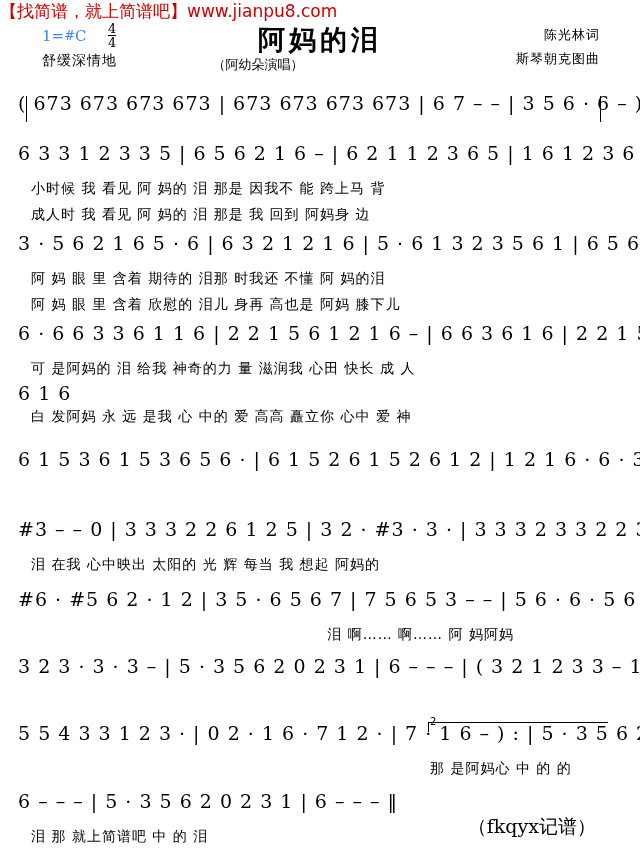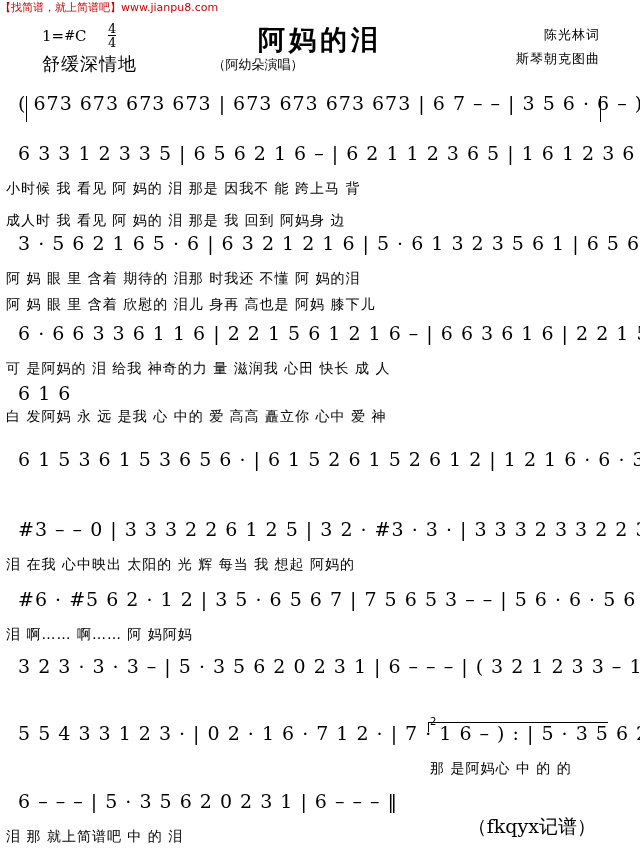--- a/index.html
+++ b/index.html
@@ -5,53 +5,53 @@
   html,body{margin:0;padding:0;}
   body{
     width:640px;height:866px;
     background:#ffffff;
     font-family:"DejaVu Sans","Liberation Sans",sans-serif;
     position:relative;
     overflow:hidden;
   }
   .banner{
     position:absolute;left:0;top:0;
-    font-size:11px;color:#cc0000;
+    font-size:17px;color:#cc0000;
     font-family:"DejaVu Sans","Liberation Sans",sans-serif;
     letter-spacing:0px;
     white-space:nowrap;
   }
   .title{
     position:absolute;top:22px;left:0;width:640px;
     text-align:center;
     font-size:27px;font-weight:bold;
     font-family:"DejaVu Sans","Liberation Sans",sans-serif;
     color:#000;
     letter-spacing:4px;
   }
   .subtitle{
     position:absolute;top:56px;left:0;width:516px;
     text-align:center;font-size:13px;color:#000;
   }
   .keysig{
     position:absolute;left:42px;top:27px;
-    font-size:15px;color:#000000;
+    font-size:15px;color:#3b82f6;
     font-family:"DejaVu Serif","Liberation Serif",serif;
   }
   .keysig .sharp{font-size:13px;vertical-align:1px;}
   .meter{
     position:absolute;left:108px;top:22px;
     font-size:13px;line-height:1.0;text-align:center;
     font-family:"DejaVu Serif","Liberation Serif",serif;
   }
   .meter .num{display:block;}
   .meter .den{display:block;border-top:1px solid #000;}
   .tempo{
     position:absolute;left:42px;top:52px;
-    font-size:18px;color:#000;letter-spacing:1px;
+    font-size:14px;color:#000;letter-spacing:1px;
   }
   .credit{
     position:absolute;right:40px;font-size:13px;color:#000;letter-spacing:1px;
   }
   .credit1{top:26px;}
   .credit2{top:50px;}
 
   
   .sys{position:absolute;left:0;width:514px;}
   .notes{
@@ -61,21 +61,21 @@
     font-size:19px;
     color:#000;
     white-space:nowrap;
     padding-left:18px;
   }
   .lyric{
     position:relative;
     font-size:14px;
     color:#000;
     white-space:nowrap;
-    padding-left:6px;
+    padding-left:31px;
     letter-spacing:0px;
     height:22px;
   }
   .footer{
     position:absolute;right:44px;bottom:26px;font-size:19px;color:#000;
     font-family:"DejaVu Serif","Liberation Serif",serif;
   }
 </style>
 </head>
 <body>
@@ -98,21 +98,21 @@
 
 <div class="sys" style="top:92px;">
   <div class="notes" style="letter-spacing:1px;">( 673 673 673 673  |  673 673 673 673  |  6 7 – –  |  3 5 6 · 6 – )</div>
 </div>
 <div style="position:absolute;left:26px;top:96px;width:1px;height:26px;background:#000;"></div>
 <div style="position:absolute;left:600px;top:96px;width:1px;height:26px;background:#000;"></div>
 
 <div class="sys" style="top:142px;">
   <div class="notes" style="letter-spacing:1px;">6 3 3  1 2 3 3 5  |  6 5 6  2 1 6  –  |  6 2 1  1 2 3 6 5  |  1 6 1 2 3 6 5 3 ·</div>
   <div class="lyric" style="letter-spacing:1px;">小时候 我 看见     阿 妈的 泪     那是 因我不 能  跨上马    背</div>
-  <div class="lyric" style="letter-spacing:1px;margin-top:10px;">成人时 我 看见     阿 妈的 泪     那是 我 回到  阿妈身    边</div>
+  <div class="lyric" style="letter-spacing:1px;margin-top:4px;">成人时 我 看见     阿 妈的 泪     那是 我 回到  阿妈身    边</div>
 </div>
 
 <div class="sys" style="top:232px;">
   <div class="notes" style="letter-spacing:1px;">3 · 5 6 2 1 6 5 · 6  |  6 3 2 1 2 1 6  |  5 · 6 1 3 2 3 5 6 1  |  6 5 6 2 1 6  –</div>
   <div class="lyric" style="letter-spacing:1px;">阿 妈  眼  里 含着 期待的 泪那    时我还  不懂  阿    妈的泪</div>
   <div class="lyric" style="letter-spacing:1px;margin-top:4px;">阿 妈  眼  里 含着 欣慰的 泪儿    身再  高也是  阿妈 膝下儿</div>
 </div>
 
 <div class="sys" style="top:322px;">
   <div class="notes" style="letter-spacing:1px;">6 · 6 6 3 3 6 1 1 6  |  2 2 1 5 6 1 2 1 6 –  |  6 6 3 6 1 6  |  2 2 1 5 6 5 2 5 3 –</div>
@@ -125,21 +125,21 @@
   <div class="notes" style="letter-spacing:1px;">6 1 5 3  6 1 5 3  6 5 6 ·  |  6 1 5 2  6 1 5 2  6 1 2  |  1 2 1 6 · 6 · 3 3 3 2 3 6 3 2</div>
 </div>
 
 <div class="sys" style="top:518px;">
   <div class="notes" style="letter-spacing:1px;">#3 – – 0  |  3 3 3 2 2 6 1 2 5  |  3 2 · #3 · 3 ·  |  3 3 3 2 3 3 2 2 3 1 2 3</div>
   <div class="lyric" style="letter-spacing:1px;">泪          在我 心中映出 太阳的  光  辉       每当 我 想起  阿妈的</div>
 </div>
 
 <div class="sys" style="top:588px;">
   <div class="notes" style="letter-spacing:1px;">#6 · #5 6 2 · 1 2  |  3 5 · 6 5 6 7  |  7 5 6 5 3  – –  |  5 6 · 6 · 5 6 ·</div>
-  <div class="lyric" style="letter-spacing:1px;">泪 啊……  啊……          阿 妈阿妈</div>
+  <div class="lyric" style="letter-spacing:1px;text-align:right;">泪 啊……  啊……          阿 妈阿妈</div>
 </div>
 
 <div class="sys" style="top:655px;">
   <div class="notes" style="letter-spacing:1px;">3 2 3 · 3 · 3 –  |  5 · 3 5 6 2 0 2 3 1  |  6 – – –  |  ( 3 2 1 2 3   3 – 1 2 3 3</div>
 </div>
 
 <div class="sys" style="top:722px;">
   <div class="notes" style="letter-spacing:1px;">5 5 4 3 3 1 2 3 ·  |  0 2 · 1 6 · 7 1 2 ·  |  7 · 1 6 – ) :  |  5 · 3 5 6 2 0 2 3 1</div>
   <div class="lyric" style="letter-spacing:1px;padding-left:430px;">那 是阿妈心 中 的  的</div>
 </div>

